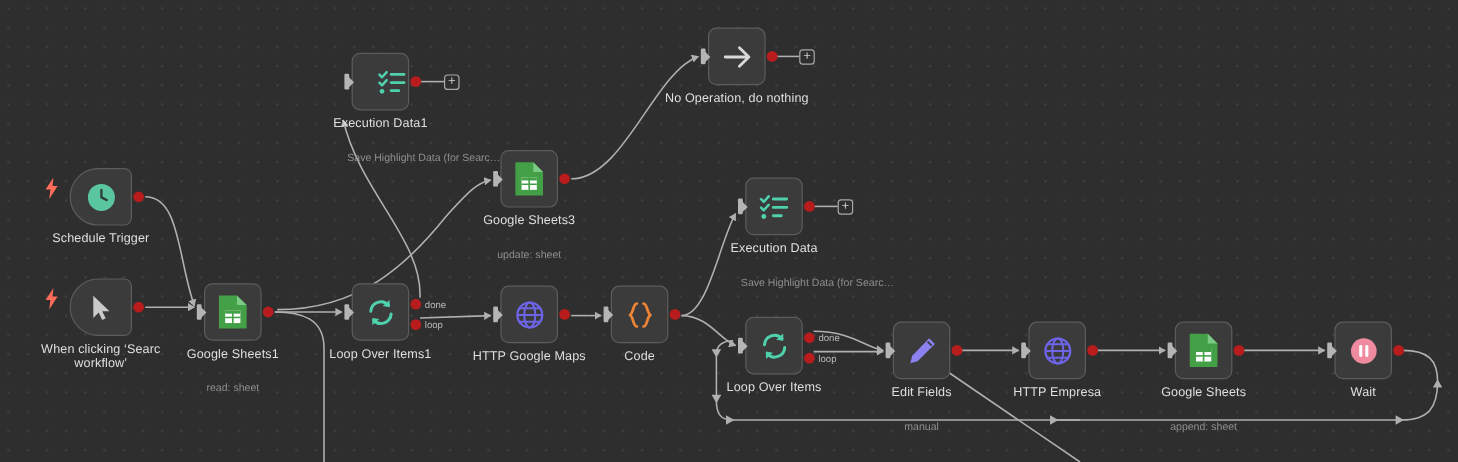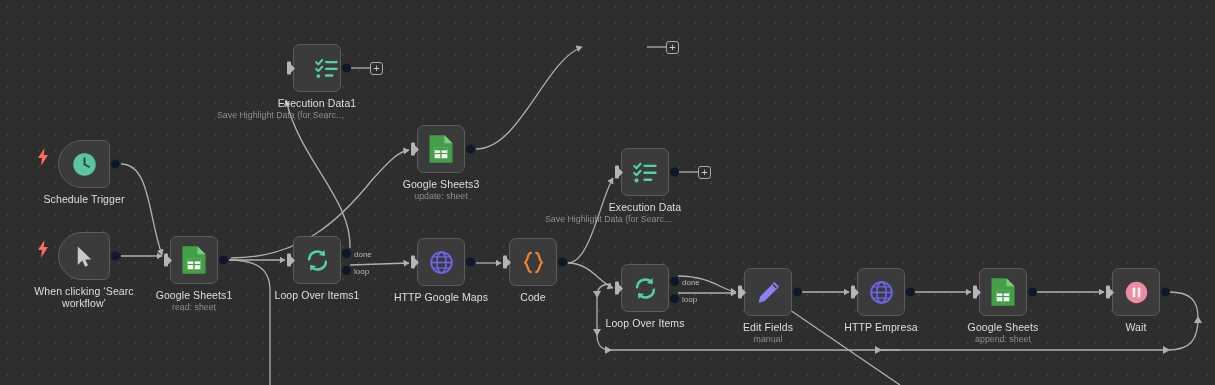--- a/index.html
+++ b/index.html
@@ -49,21 +49,22 @@
   }
   .node-label.wrap { white-space: normal; width: 108px; }
   .node-sub {
     position: absolute;
     left: 50%;
     transform: translateX(-50%);
     color: #8f8f8f;
     font-size: 8.8px;
     line-height: 11px;
     white-space: nowrap;
-    text-align: left;
+    text-align: right;
+    margin-top: 16px;
   }
   .node-sub.one { top: 65px; }
   .node-sub.wide { width: 200px; }
 
   
   .port-in {
     position: absolute;
     left: -7px; top: 50%;
     transform: translateY(-50%);
     width: 7px; height: 13px;
@@ -81,21 +82,21 @@
     position: absolute; left: 3px; top: 1.5px;
     border-left: 5px solid #b5b5b5;
     border-top: 5px solid transparent;
     border-bottom: 5px solid transparent;
   }
   .port-out {
     position: absolute;
     right: -11px;
     width: 9px; height: 9px;
     border-radius: 50%;
-    background: #0f172a;
+    background: #b91c1c;
     z-index: 6;
   }
   .port-out.single { top: 50%; transform: translateY(-50%); }
   .port-out.top    { top: 12px; }
   .port-out.bottom { top: 29px; }
   .port-tag {
     position: absolute;
     left: 12px; top: 50%;
     transform: translateY(-50%);
     font-size: 8px;
@@ -265,20 +266,28 @@
       <rect x="5.5" y="12" width="11" height="9" fill="#ffffff"></rect>
       <rect x="5.5" y="12" width="11" height="2.2" fill="#43a047"></rect>
       <rect x="10.4" y="12" width="1.2" height="9" fill="#43a047"></rect>
       <rect x="5.5" y="16.4" width="11" height="1.1" fill="#43a047"></rect>
     </svg>
     <div class="port-out single"></div>
     <div class="node-label">Google Sheets3</div>
     <div class="node-sub one">update: sheet</div>
   </div>
 
+  <div class="node" style="left:590px; top:23px;">
+    <div class="port-in"></div>
+    <svg class="ic" viewBox="0 0 24 24">
+      <path d="M3 12 H20 M13.5 5.2 L20.5 12 L13.5 18.8" stroke="#d9d9d9" stroke-width="2.1" fill="none" stroke-linecap="round" stroke-linejoin="round"></path>
+    </svg>
+    <div class="port-out single"></div>
+    <div class="node-label">No Operation, do nothing</div>
+  </div>
   <div class="plus-btn" style="left:666px; top:41px;">+</div>
 
   <div class="node" style="left:417px; top:238px;">
     <div class="port-in"></div>
     <svg class="ic" viewBox="0 0 24 24">
       <circle cx="12" cy="12" r="9.2" stroke="#6d64e8" stroke-width="1.7" fill="none"></circle>
       <ellipse cx="12" cy="12" rx="4.1" ry="9.2" stroke="#6d64e8" stroke-width="1.5" fill="none"></ellipse>
       <path d="M3 12 H21" stroke="#6d64e8" stroke-width="1.5"></path>
       <path d="M4.6 7 H19.4 M4.6 17 H19.4" stroke="#6d64e8" stroke-width="1.3"></path>
     </svg>

